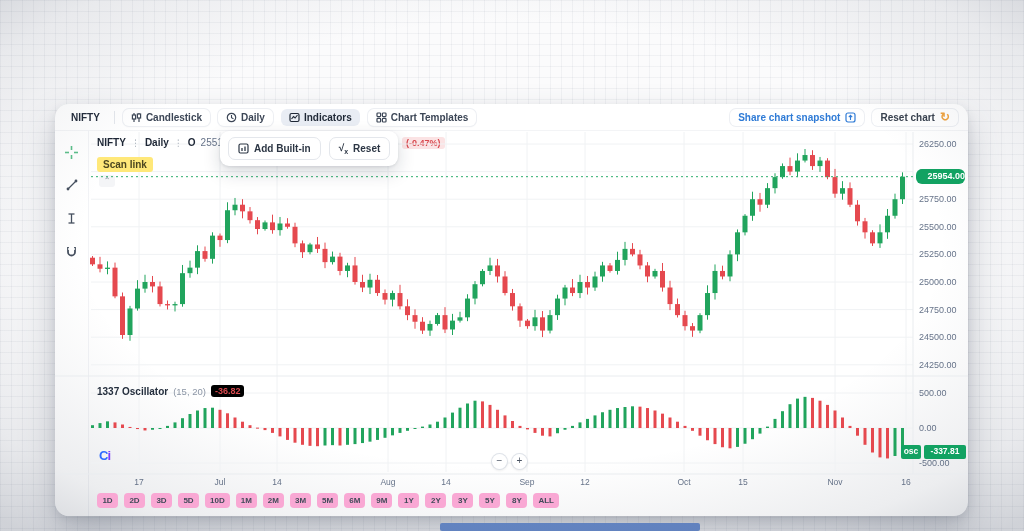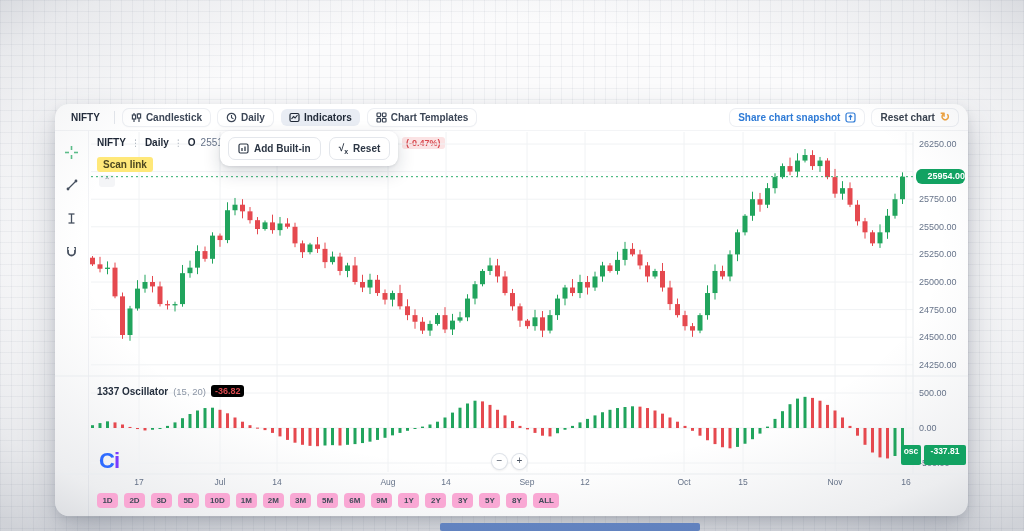--- a/index.html
+++ b/index.html
@@ -58,28 +58,28 @@
   
   .axis-label{position:absolute;left:864px;font-size:9px;color:#67748a;}
   .time-label{position:absolute;top:373px;font-size:8.5px;color:#67748a;transform:translateX(-50%);}
   .badge-last{position:absolute;left:861px;top:65px;width:49px;height:15px;background:#12a262;color:#fff;
     font-size:9px;font-weight:700;text-align:right;line-height:15px;border-radius:6px;z-index:3;}
   
   .osc-row{position:absolute;left:42px;top:281px;display:flex;gap:5px;align-items:flex-end;z-index:2;}
   .osc-name{font-weight:700;color:#242e3d;font-size:10px;}
   .osc-params{color:#8b95a5;font-size:9.5px;}
   .osc-val{background:#000000;color:#d8494f;font-size:9px;font-weight:600;padding:1px 4px;border-radius:3px;}
-  .osc-pill{position:absolute;top:341px;height:20px;background:#12a262;color:#fff;font-size:8.5px;
+  .osc-pill{position:absolute;top:341px;height:14px;background:#12a262;color:#fff;font-size:8.5px;
     font-weight:700;line-height:13px;text-align:center;border-radius:2px;z-index:3;}
   
   .tf-row{position:absolute;left:42px;top:389px;display:flex;gap:6px;z-index:2;}
   .tf{background:#f9a8d4;color:#414b59;font-size:8px;font-weight:700;padding:3px 5px;border-radius:4px;
     min-width:11px;text-align:center;cursor:pointer;}
   
-  .logo{position:absolute;left:44px;top:344px;font-size:22px;font-weight:800;z-index:2;letter-spacing:-1px;}
+  .logo{position:absolute;left:44px;top:344px;font-size:13px;font-weight:800;z-index:2;letter-spacing:-1px;}
   .logo .lc{color:#2e6bff;}
   .logo .li{color:#7a3bff;}
   .zoomctl{position:absolute;left:437px;top:350px;display:flex;gap:5px;z-index:2;}
   .zbtn{width:15px;height:15px;border-radius:50%;background:#fff;
     box-shadow:0 0 0 1px #dfe3e9,0 1px 3px rgba(0,0,0,.14);
     color:#4a5463;font-size:10px;line-height:14px;text-align:center;cursor:pointer;}
   .plot{position:absolute;left:0;top:0;z-index:1;}
   .bluebar{position:absolute;left:440px;top:523px;width:260px;height:8px;background:#6486c6;border-radius:2px;}
   svg{display:block;}
 </style>

